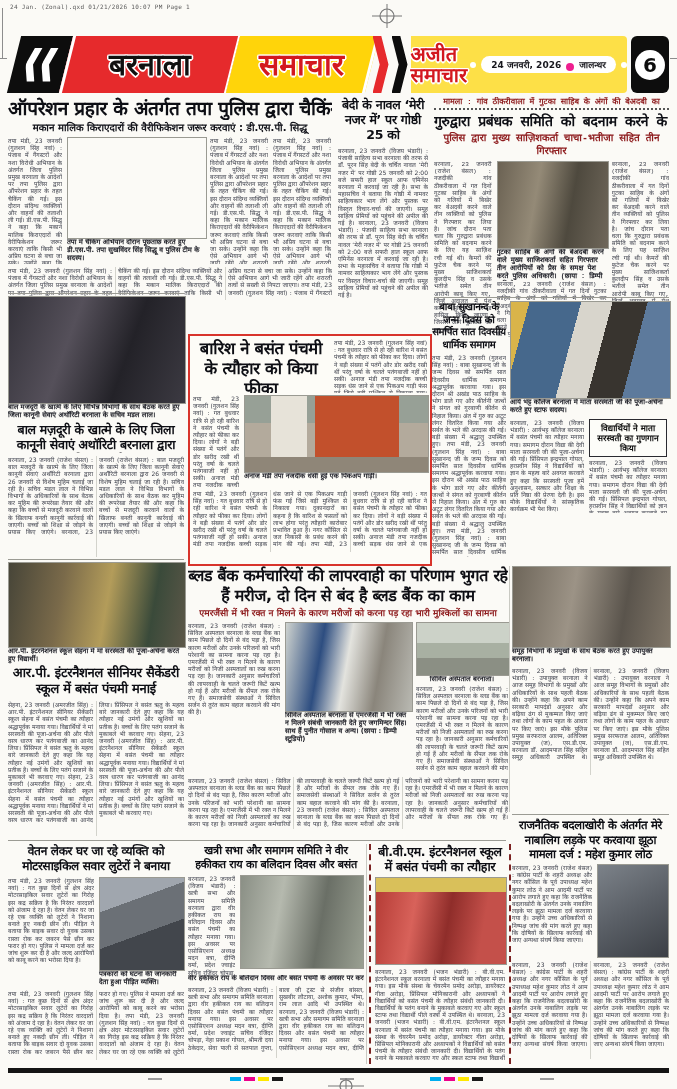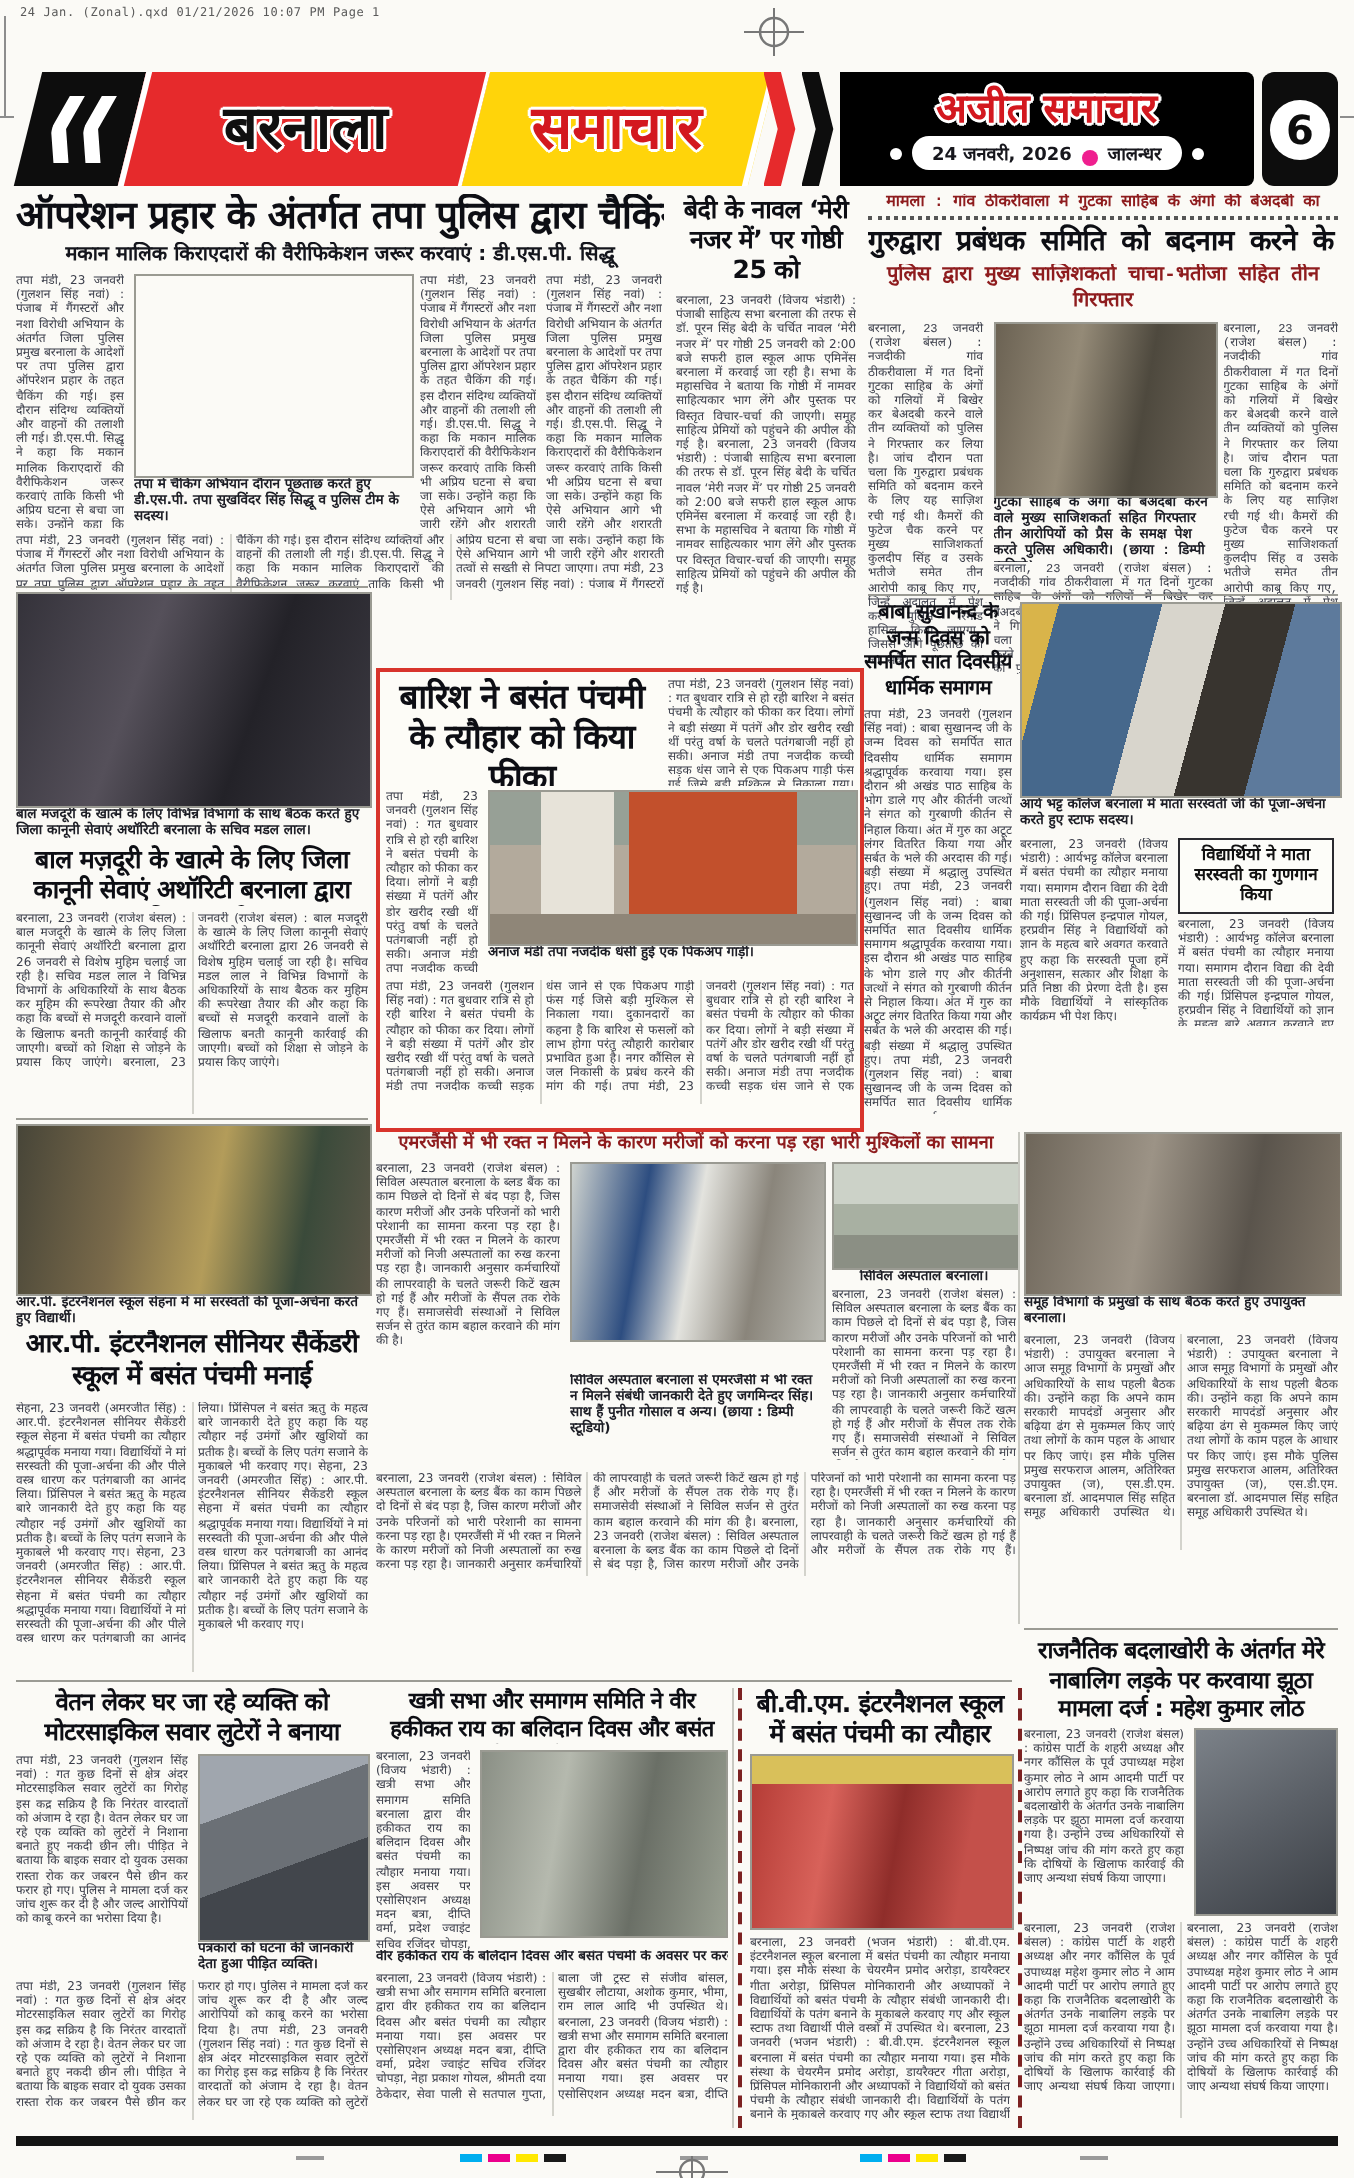--- a/index.html
+++ b/index.html
@@ -17,21 +17,21 @@
   .chevL{width:13px;height:34px;background:#fff;clip-path:polygon(100% 0,42% 0,0 50%,42% 100%,100% 100%,58% 50%);}
   .mh-red{flex:1.25;background:#e62a2c;transform:skewX(-14deg);display:flex;align-items:center;justify-content:center;border-left:3px solid #fff;border-right:2px solid #fff;}
   .mh-yellow{flex:1.05;background:#ffd40a;transform:skewX(-14deg);display:flex;align-items:center;justify-content:center;border-right:3px solid #fff;}
   .mh-title{transform:skewX(14deg);font-weight:800;font-size:30px;line-height:30px;white-space:nowrap;}
   .t-outline{text-shadow:-1.5px 0 #fff,1.5px 0 #fff,0 -1.5px #fff,0 1.5px #fff,-1px -1px #fff,1px 1px #fff,1px -1px #fff,-1px 1px #fff;}
   .mh-title.black{color:#101010;}
   .mh-title.red{color:#d3181f;}
   .arrow{width:16px;height:100%;clip-path:polygon(0 0,55% 0,100% 50%,55% 100%,0 100%,45% 50%);}
   .arrow.red{background:#e62a2c;margin-right:3px;}
   .arrow.black{background:#0d0d0d;margin-right:3px;}
-  .mh-blue{flex:1.55;background:#000000;display:flex;flex-direction:column;align-items:center;justify-content:center;gap:3px;border-radius:0 4px 4px 0;}
+  .mh-blue{flex:1.55;background:#fde047;display:flex;align-items:center;justify-content:center;gap:3px;border-radius:0 4px 4px 0;}
   .mh-paper{color:#d3181f;font-weight:800;font-size:20px;line-height:21px;}
   .pill-row{display:flex;align-items:flex-end;gap:5px;background:#fff;border-radius:9px;padding:2px 10px;}
   .pill-txt{font-size:9px;font-weight:700;color:#17171d;white-space:nowrap;}
   .dot-pink{width:8px;height:8px;border-radius:50%;background:#ef1f8f;}
   .dot-white{width:6px;height:6px;border-radius:50%;background:#fff;}
   .badge{width:38px;background:#0d0d0d;border-radius:6px;display:flex;align-items:center;justify-content:center;margin-left:4px;}
   .badge-circle{width:30px;height:30px;border-radius:50%;background:#fff;display:flex;align-items:center;justify-content:center;
                 font-weight:800;font-size:20px;color:#0d0d0d;}
   
   .hd{font-weight:800;color:#0d0e14;text-align:center;letter-spacing:-.3px;overflow:hidden;}
@@ -188,26 +188,27 @@
     <div class="row" style="margin-top:3px;height:100px;">
       <div class="bt" style="width:74px;height:100px;">बरनाला, 23 जनवरी (विजय भंडारी) : आर्यभट्ट कॉलेज बरनाला में बसंत पंचमी का त्यौहार मनाया गया। समागम दौरान विद्या की देवी माता सरस्वती जी की पूजा-अर्चना की गई। प्रिंसिपल इन्द्रपाल गोयल, हरप्रवीन सिंह ने विद्यार्थियों को ज्ञान के महत्व बारे अवगत करवाते हुए कहा कि सरस्वती पूजा हमें अनुशासन, सत्कार और शिक्षा के प्रति निष्ठा की प्रेरणा देती है। इस मौके विद्यार्थियों ने सांस्कृतिक कार्यक्रम भी पेश किए।</div>
       <div style="width:78px;">
         <div class="inset-box">विद्यार्थियों ने माता सरस्वती का गुणगान किया</div>
         <div class="bt" style="margin-top:2px;height:54px;">बरनाला, 23 जनवरी (विजय भंडारी) : आर्यभट्ट कॉलेज बरनाला में बसंत पंचमी का त्यौहार मनाया गया। समागम दौरान विद्या की देवी माता सरस्वती जी की पूजा-अर्चना की गई। प्रिंसिपल इन्द्रपाल गोयल, हरप्रवीन सिंह ने विद्यार्थियों को ज्ञान के महत्व बारे अवगत करवाते हुए कहा कि सरस्वती पूजा हमें अनुशासन, सत्कार और शिक्षा के प्रति निष्ठा की प्रेरणा देती है। इस मौके विद्यार्थियों ने सांस्कृतिक कार्यक्रम भी पेश किए। बरनाला, 23 जनवरी (विजय भंडारी) : आर्यभट्ट कॉलेज बरनाला में बसंत पंचमी का त्यौहार मनाया गया। समागम दौरान विद्या की देवी माता सरस्वती जी की पूजा-अर्चना की गई। प्रिंसिपल इन्द्रपाल गोयल, हरप्रवीन सिंह ने विद्यार्थियों को ज्ञान के महत्व बारे अवगत करवाते हुए कहा कि सरस्वती पूजा हमें अनुशासन, सत्कार और शिक्षा के प्रति निष्ठा की प्रेरणा देती है। इस मौके विद्यार्थियों ने सांस्कृतिक कार्यक्रम भी पेश किए। </div>
       </div>
     </div>
   </div>
 
   <div class="abs" style="left:188px;top:566px;width:320px;height:268px;">
+    <div class="hd" style="font-size:16px;line-height:20px;height:41px;">ब्लड बैंक कर्मचारियों की लापरवाही का परिणाम भुगत रहे हैं मरीज, दो दिन से बंद है ब्लड बैंक का काम</div>
     <div class="sub maroon" style="font-size:9px;line-height:12px;">एमरजैंसी में भी रक्त न मिलने के कारण मरीजों को करना पड़ रहा भारी मुश्किलों का सामना</div>
     <div class="row" style="margin-top:3px;height:152px;">
       <div class="bt" style="width:92px;height:152px;">बरनाला, 23 जनवरी (राजेश बंसल) : सिविल अस्पताल बरनाला के ब्लड बैंक का काम पिछले दो दिनों से बंद पड़ा है, जिस कारण मरीजों और उनके परिजनों को भारी परेशानी का सामना करना पड़ रहा है। एमरजैंसी में भी रक्त न मिलने के कारण मरीजों को निजी अस्पतालों का रुख करना पड़ रहा है। जानकारी अनुसार कर्मचारियों की लापरवाही के चलते जरूरी किटें खत्म हो गई हैं और मरीजों के सैंपल तक रोके गए हैं। समाजसेवी संस्थाओं ने सिविल सर्जन से तुरंत काम बहाल करवाने की मांग की है।</div>
       <div style="width:126px;">
         <div class="ph ph-blood" style="width:126px;height:88px;"></div>
-        <div class="cap" style="height:40px;margin-top:16px;">सिविल अस्पताल बरनाला से एमरजैंसी में भी रक्त न मिलने संबंधी जानकारी देते हुए जगमिन्दर सिंह। साथ हैं पुनीत गोसाल व अन्य। (छाया : डिम्पी स्टूडियो)</div>
+        <div class="cap" style="height:40px;">सिविल अस्पताल बरनाला से एमरजैंसी में भी रक्त न मिलने संबंधी जानकारी देते हुए जगमिन्दर सिंह। साथ हैं पुनीत गोसाल व अन्य। (छाया : डिम्पी स्टूडियो)</div>
       </div>
       <div style="width:92px;">
         <div class="ph ph-building" style="width:92px;height:52px;"></div>
         <div class="cap" style="height:9px;text-align:center;">सिविल अस्पताल बरनाला।</div>
         <div class="bt" style="height:86px;">बरनाला, 23 जनवरी (राजेश बंसल) : सिविल अस्पताल बरनाला के ब्लड बैंक का काम पिछले दो दिनों से बंद पड़ा है, जिस कारण मरीजों और उनके परिजनों को भारी परेशानी का सामना करना पड़ रहा है। एमरजैंसी में भी रक्त न मिलने के कारण मरीजों को निजी अस्पतालों का रुख करना पड़ रहा है। जानकारी अनुसार कर्मचारियों की लापरवाही के चलते जरूरी किटें खत्म हो गई हैं और मरीजों के सैंपल तक रोके गए हैं। समाजसेवी संस्थाओं ने सिविल सर्जन से तुरंत काम बहाल करवाने की मांग की है। बरनाला, 23 जनवरी (राजेश बंसल) : सिविल अस्पताल बरनाला के ब्लड बैंक का काम पिछले दो दिनों से बंद पड़ा है, जिस कारण मरीजों और उनके परिजनों को भारी परेशानी का सामना करना पड़ रहा है। एमरजैंसी में भी रक्त न मिलने के कारण मरीजों को निजी अस्पतालों का रुख करना पड़ रहा है। जानकारी अनुसार कर्मचारियों की लापरवाही के चलते जरूरी किटें खत्म हो गई हैं और मरीजों के सैंपल तक रोके गए हैं। समाजसेवी संस्थाओं ने सिविल सर्जन से तुरंत काम बहाल करवाने की मांग की है। </div>
       </div>
     </div>
     <div class="bt cols-3" style="margin-top:3px;height:52px;">बरनाला, 23 जनवरी (राजेश बंसल) : सिविल अस्पताल बरनाला के ब्लड बैंक का काम पिछले दो दिनों से बंद पड़ा है, जिस कारण मरीजों और उनके परिजनों को भारी परेशानी का सामना करना पड़ रहा है। एमरजैंसी में भी रक्त न मिलने के कारण मरीजों को निजी अस्पतालों का रुख करना पड़ रहा है। जानकारी अनुसार कर्मचारियों की लापरवाही के चलते जरूरी किटें खत्म हो गई हैं और मरीजों के सैंपल तक रोके गए हैं। समाजसेवी संस्थाओं ने सिविल सर्जन से तुरंत काम बहाल करवाने की मांग की है। बरनाला, 23 जनवरी (राजेश बंसल) : सिविल अस्पताल बरनाला के ब्लड बैंक का काम पिछले दो दिनों से बंद पड़ा है, जिस कारण मरीजों और उनके परिजनों को भारी परेशानी का सामना करना पड़ रहा है। एमरजैंसी में भी रक्त न मिलने के कारण मरीजों को निजी अस्पतालों का रुख करना पड़ रहा है। जानकारी अनुसार कर्मचारियों की लापरवाही के चलते जरूरी किटें खत्म हो गई हैं और मरीजों के सैंपल तक रोके गए हैं। समाजसेवी संस्थाओं ने सिविल सर्जन से तुरंत काम बहाल करवाने की मांग की है। </div>
   </div>
 

